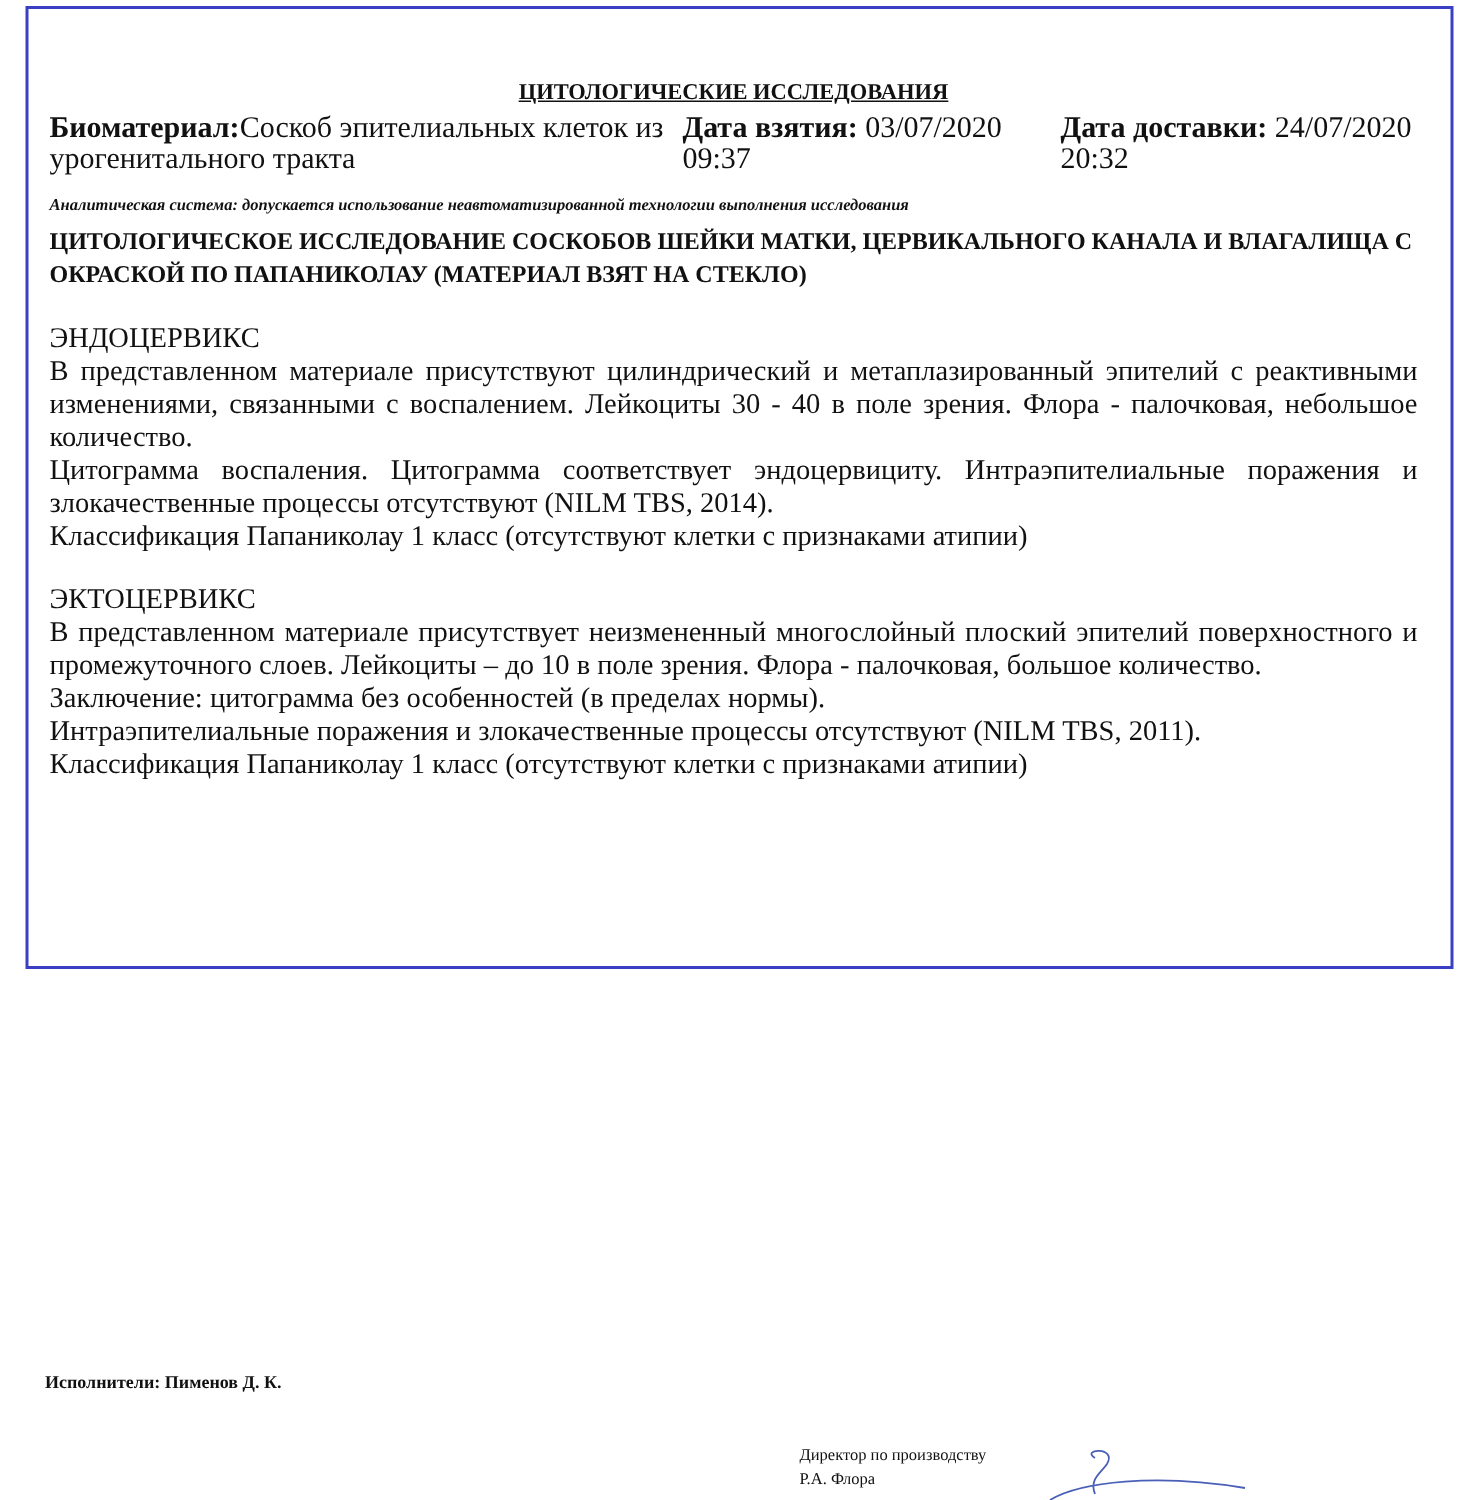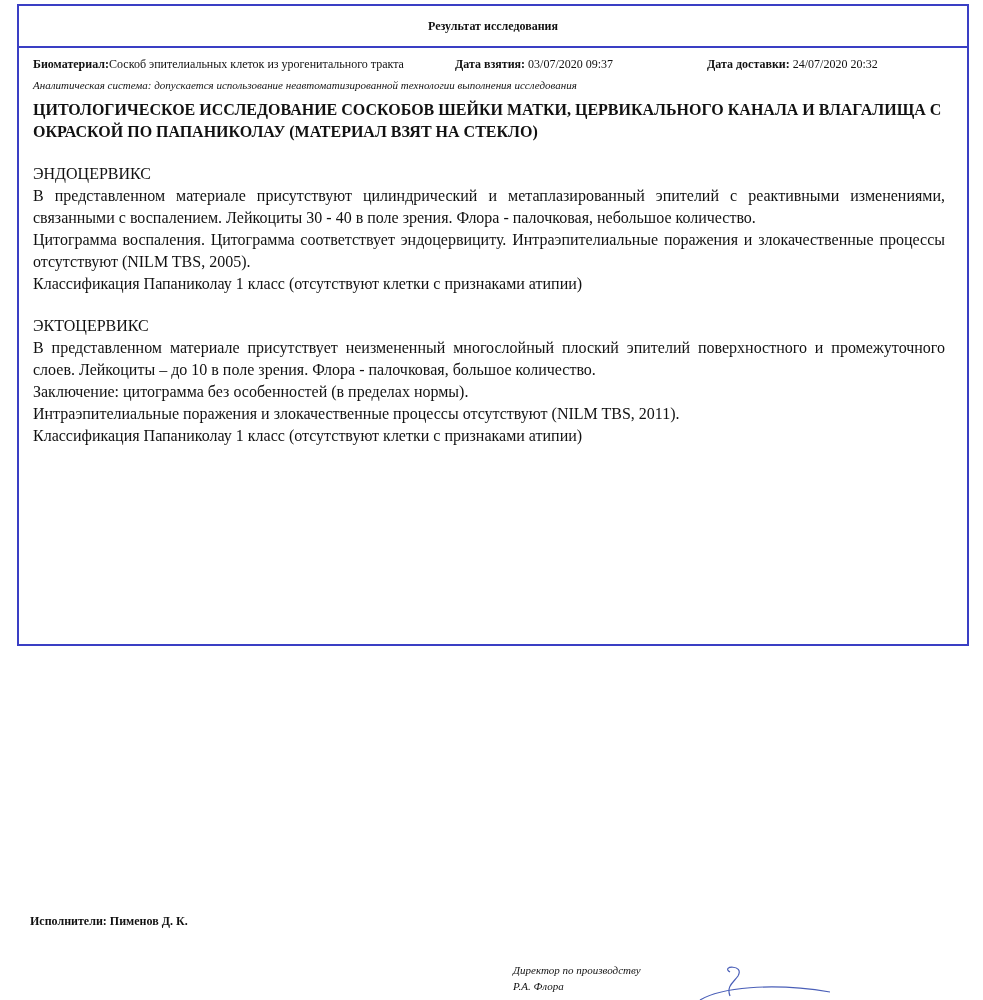--- a/index.html
+++ b/index.html
@@ -5,43 +5,41 @@
   html, body { margin:0; padding:0; background:#ffffff; }
   body { width:983px; height:1000px; position:relative; overflow:hidden;
          font-family:"Liberation Serif", "DejaVu Serif", serif; color:#111; }
   .frame { position:absolute; left:17px; top:4px; width:952px; height:642px;
            border:2px solid #3a3fc4; box-sizing:border-box; }
   .header-bar { position:absolute; left:0; top:0; right:0; height:40px;
                 border-bottom:2px solid #3a3fc4; display:flex; align-items:center; justify-content:center;
                 font-weight:bold; font-size:12px; }
   .content { position:absolute; left:14px; right:22px; top:48px; }
   .section-title { text-align:center; font-weight:bold; font-size:15px; text-decoration:underline; margin:0 0 4px 0; }
-  .meta-row { display:flex; font-size:12px; line-height:21px; }
+  .meta-row { display:flex; font-size:20px; line-height:21px; }
   .meta-row b { font-weight:bold; }
   .col-bio { width:422px; }
   .col-taken { width:252px; }
   .col-deliv { flex:1; }
-  .italic-small { font-style:italic; font-size:11px; line-height:15px; margin-top:3px; }
+  .italic-small { font-style:italic; font-size:11px; line-height:15px; margin-top:13px;font-weight:bold; }
   .big-title { font-weight:bold; font-size:16px; line-height:22px; margin-top:6px; text-transform:uppercase; }
-  .sec { margin-top:20px; font-size:16px; line-height:22px; text-align:justify; }
+  .sec { margin-top:20px; font-size:19px; line-height:22px; text-align:justify; }
   .sec p { margin:0; }
   .sec .head { text-transform:uppercase; }
   .footer-left { position:absolute; left:30px; top:914px; font-weight:bold; font-size:12px; }
-  .footer-right { position:absolute; left:513px; top:962px; font-size:11px; line-height:16px;font-style:italic; }
+  .footer-right { position:absolute; left:533px; top:962px; font-size:11px; line-height:16px; }
   .signature { position:absolute; left:690px; top:966px; width:150px; height:34px; }
 </style>
 </head>
 <body>
 
 <div class="frame">
-  <div class="header-bar">
-    <span>Результат  исследования</span>
-  </div>
 
   <div class="content">
+    <div class="section-title">ЦИТОЛОГИЧЕСКИЕ ИССЛЕДОВАНИЯ</div>
 
     <div class="meta-row">
       <div class="col-bio">
         <b>Биоматериал:</b><span>Соскоб эпителиальных клеток из урогенитального тракта</span>
       </div>
       <div class="col-taken">
         <b>Дата взятия:</b>
         <span>03/07/2020 09:37</span>
       </div>
       <div class="col-deliv">
@@ -50,21 +48,21 @@
       </div>
     </div>
 
     <div class="italic-small">Аналитическая система: допускается использование неавтоматизированной технологии выполнения исследования</div>
 
     <div class="big-title">ЦИТОЛОГИЧЕСКОЕ ИССЛЕДОВАНИЕ СОСКОБОВ ШЕЙКИ МАТКИ, ЦЕРВИКАЛЬНОГО КАНАЛА И ВЛАГАЛИЩА С ОКРАСКОЙ ПО ПАПАНИКОЛАУ (МАТЕРИАЛ ВЗЯТ НА СТЕКЛО)</div>
 
     <div class="sec">
       <p class="head">ЭНДОЦЕРВИКС</p>
       <p>В представленном  материале присутствуют цилиндрический и метаплазированный эпителий с реактивными изменениями, связанными с воспалением. Лейкоциты 30  - 40  в поле зрения. Флора - палочковая, небольшое количество.</p>
-      <p>Цитограмма воспаления. Цитограмма соответствует эндоцервициту. Интраэпителиальные поражения и злокачественные процессы отсутствуют (NILM TBS, 2005).</p>
+      <p>Цитограмма воспаления. Цитограмма соответствует эндоцервициту. Интраэпителиальные поражения и злокачественные процессы отсутствуют (NILM TBS, 2014).</p>
       <p>Классификация Папаниколау 1 класс (отсутствуют клетки с признаками атипии)</p>
     </div>
 
     <div class="sec">
       <p class="head">ЭКТОЦЕРВИКС</p>
       <p>В представленном  материале присутствует неизмененный многослойный плоский эпителий поверхностного и промежуточного слоев. Лейкоциты – до 10 в поле зрения. Флора - палочковая, большое количество.</p>
       <p>Заключение: цитограмма без особенностей (в пределах нормы).</p>
       <p>Интраэпителиальные поражения и злокачественные процессы отсутствуют (NILM TBS, 2011).</p>
       <p>Классификация Папаниколау 1 класс (отсутствуют клетки с признаками атипии)</p>
     </div>

